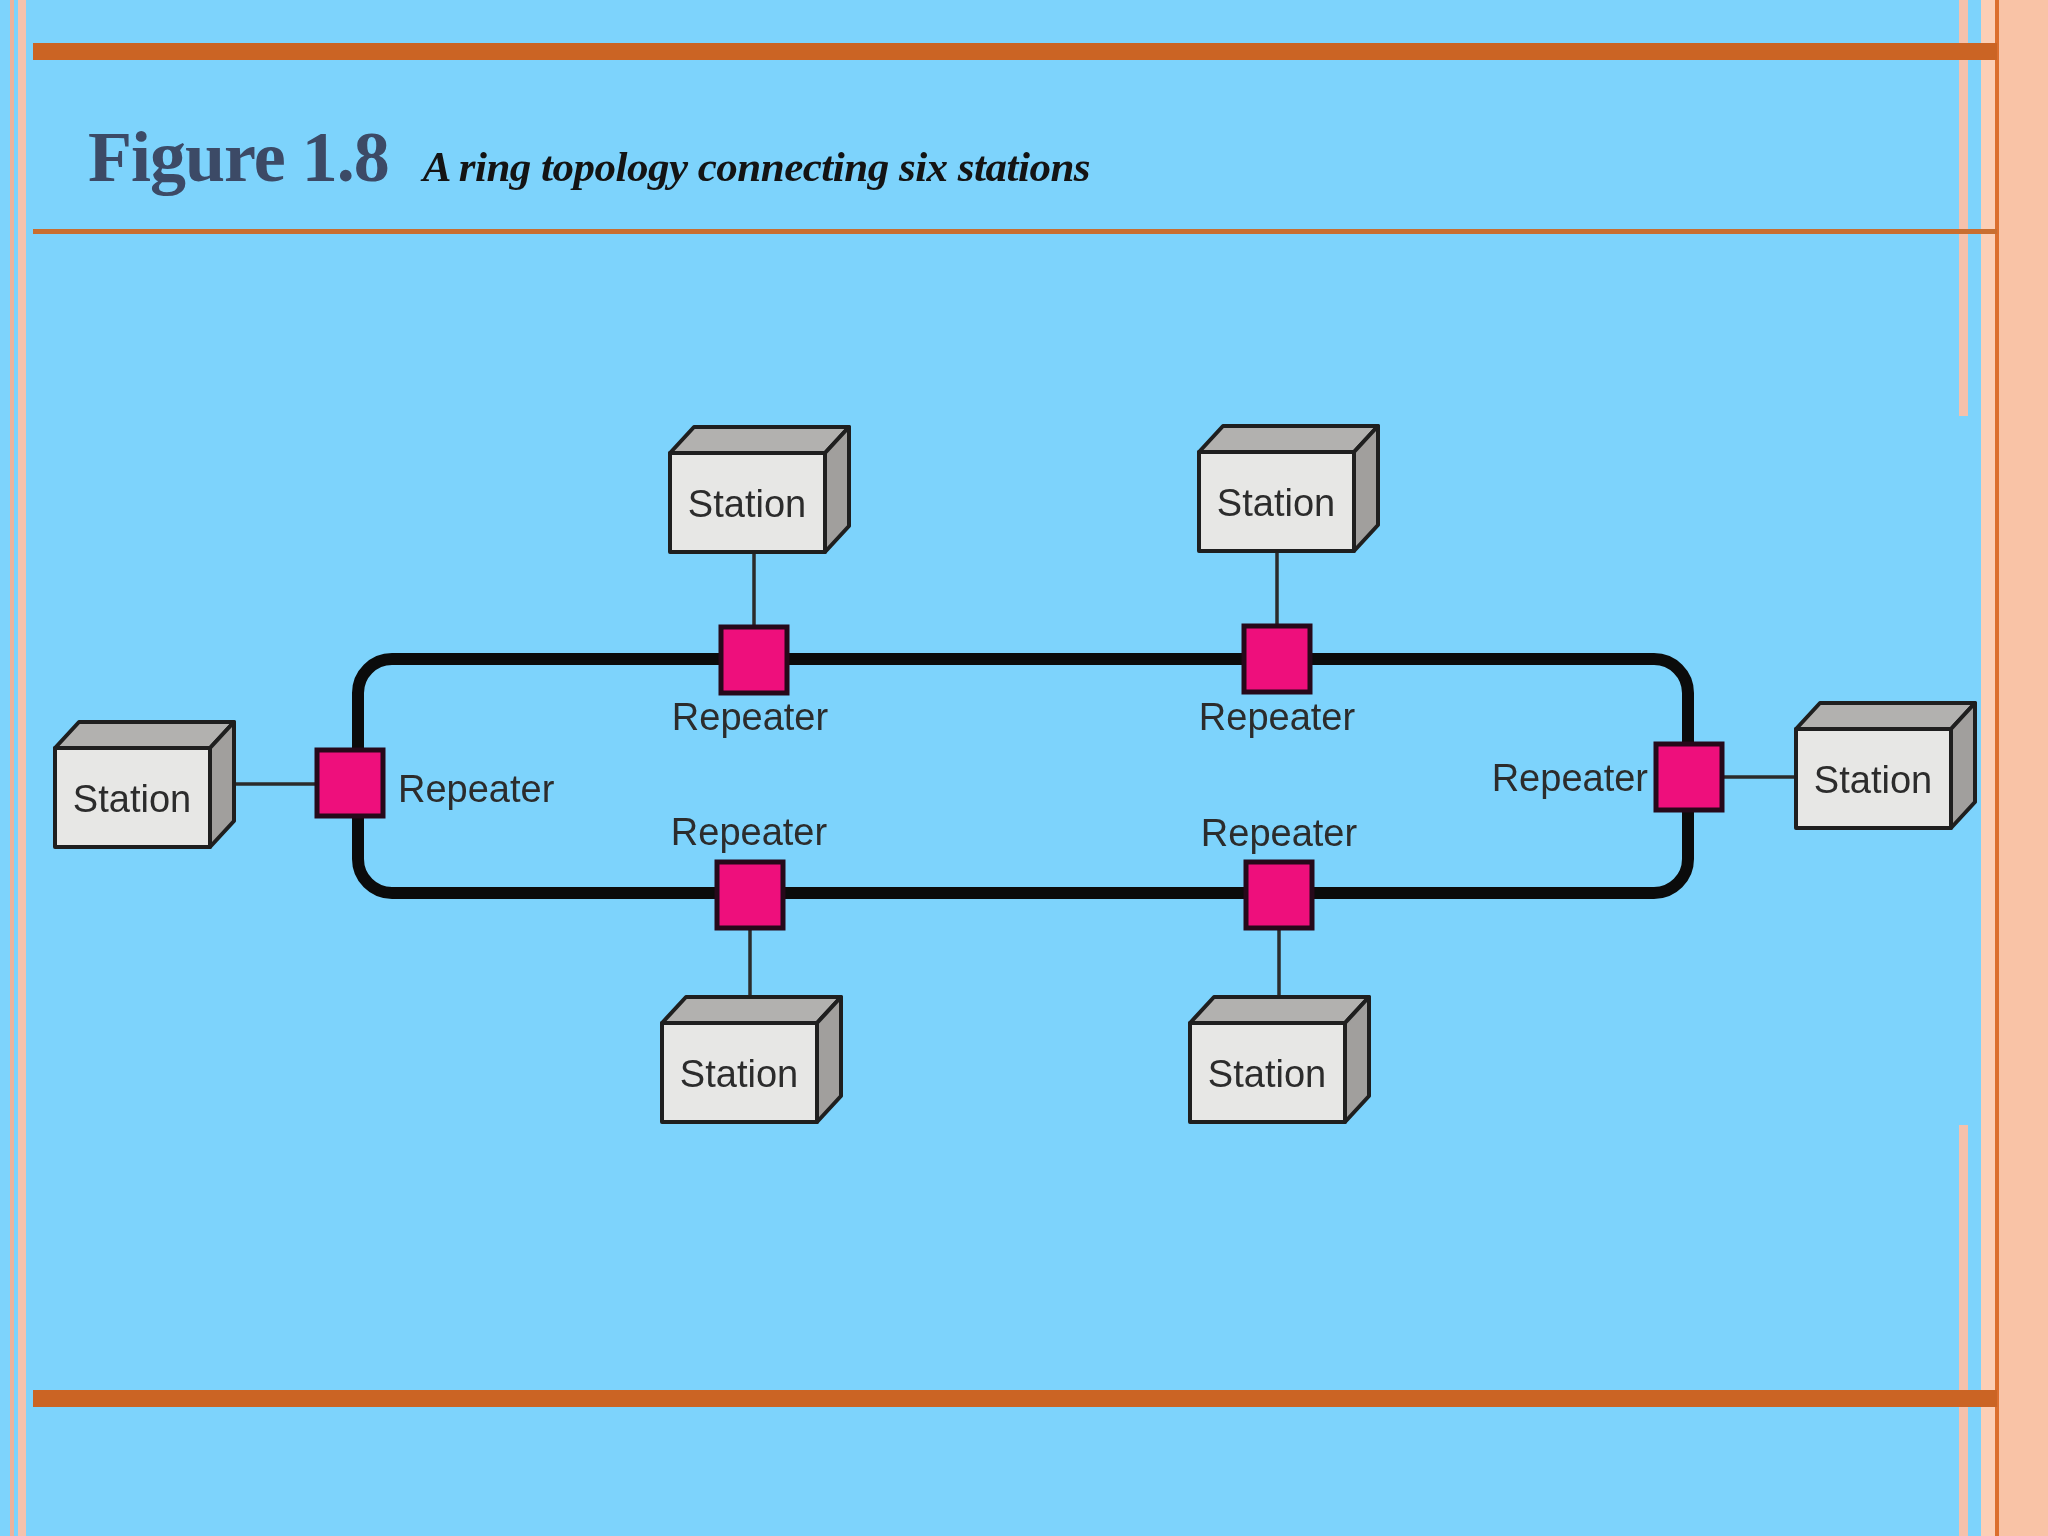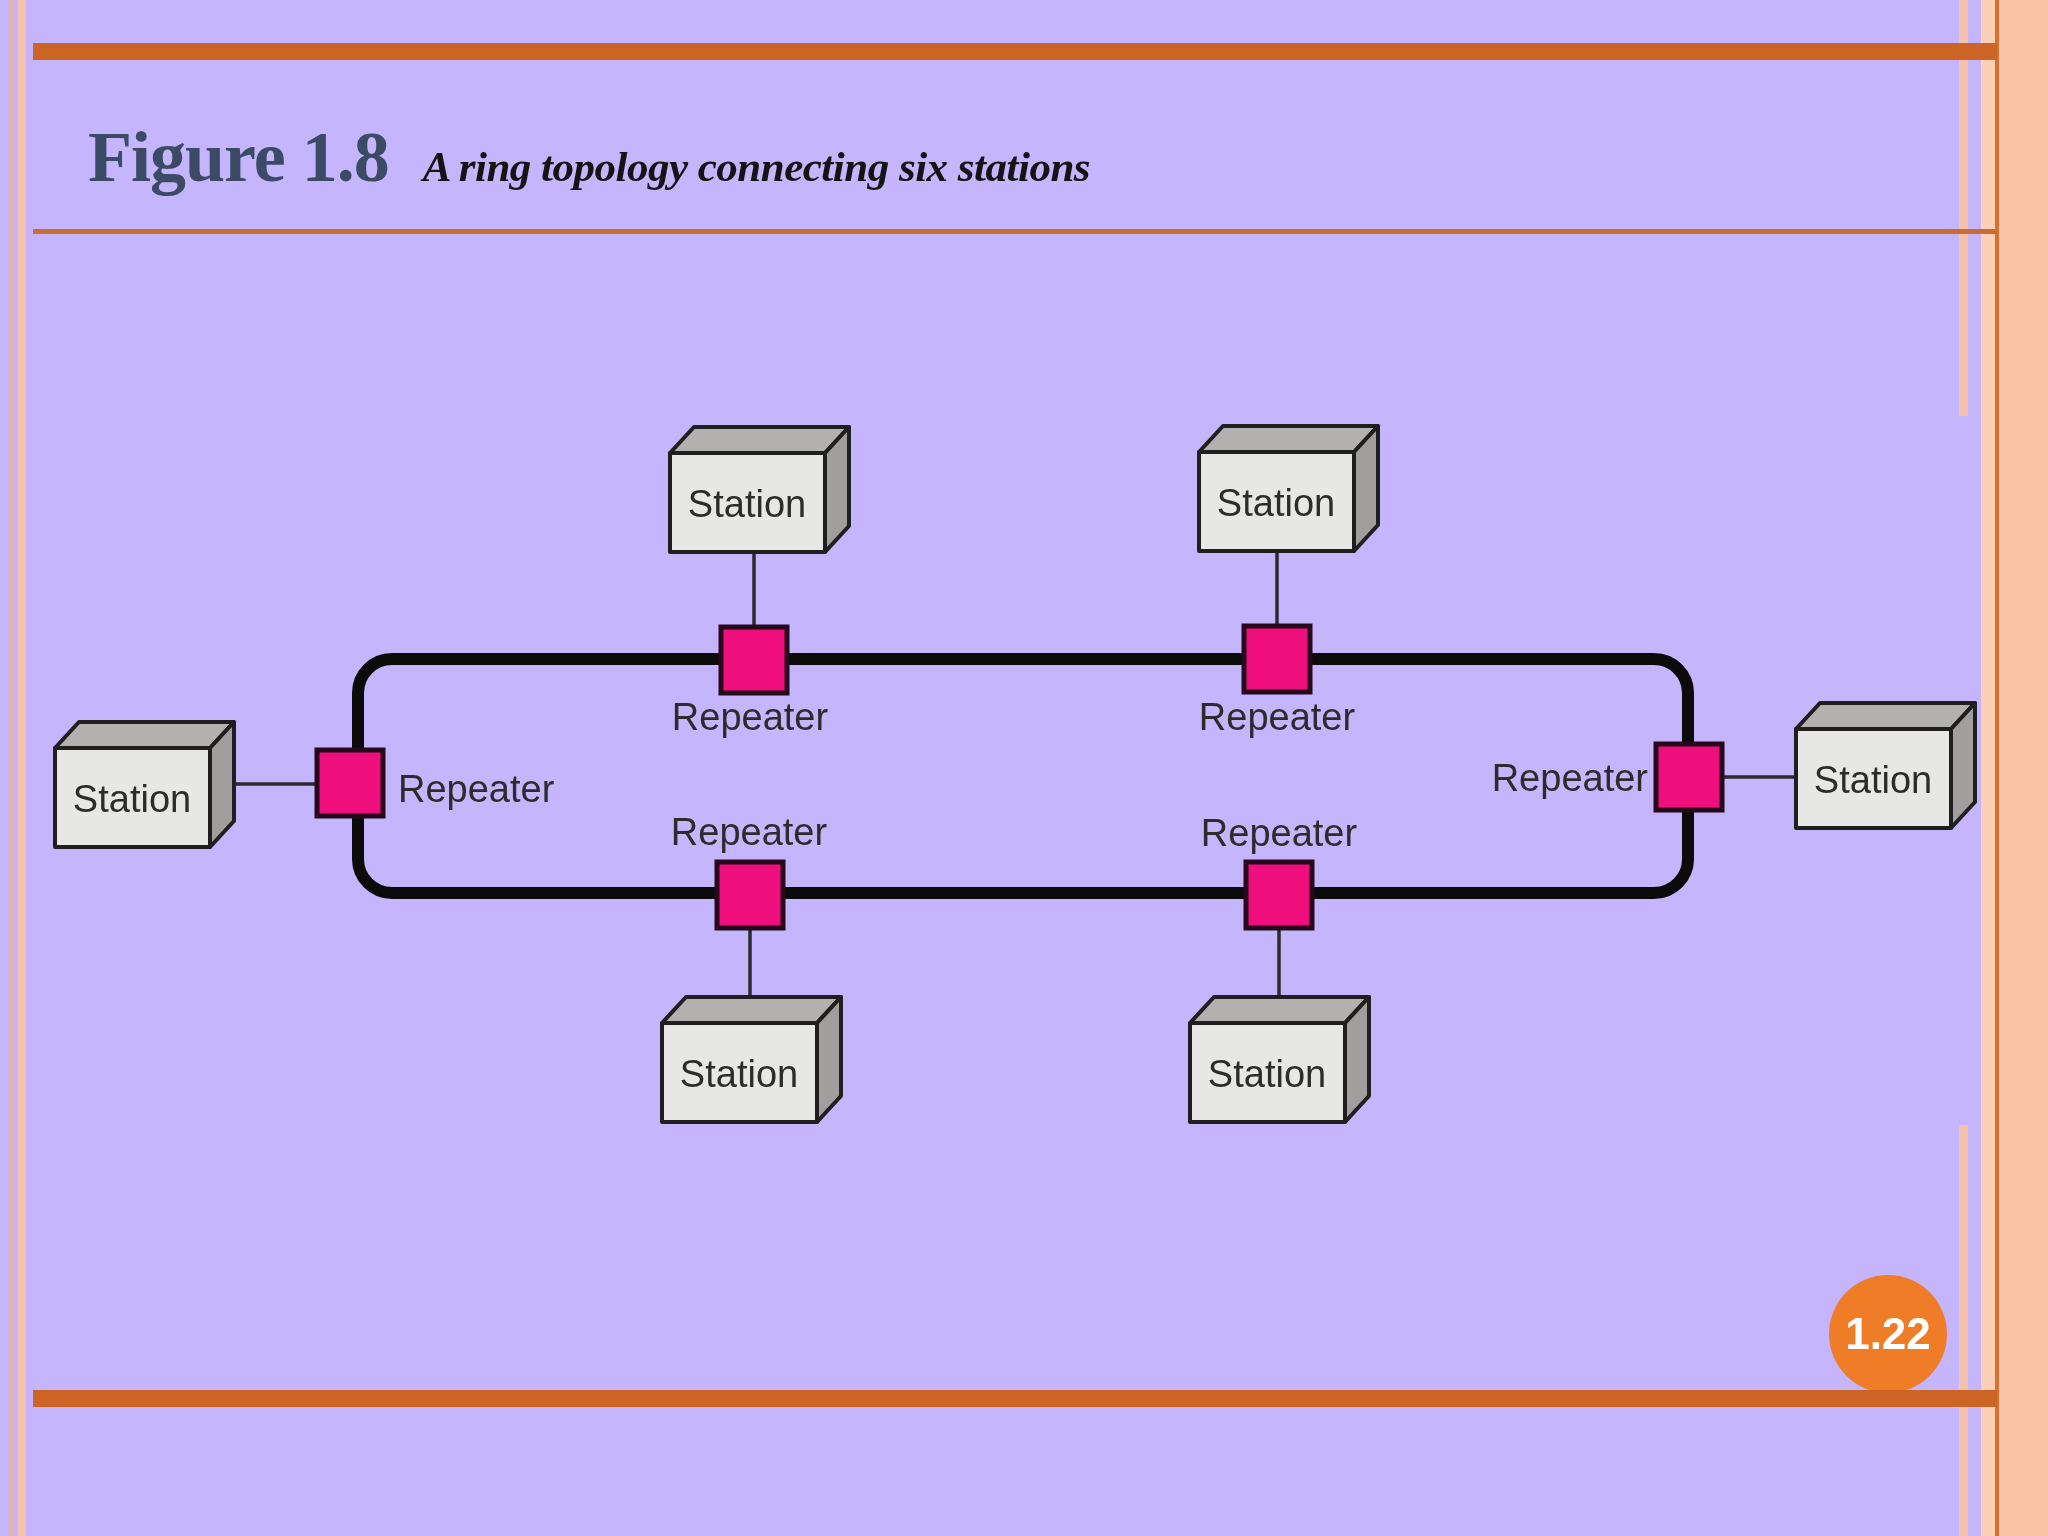--- a/index.html
+++ b/index.html
@@ -1,18 +1,18 @@
 <!DOCTYPE html>
 <html><head>
 <meta charset="utf-8">
 <style>
   html,body { margin:0; padding:0; background:#ffffff; }
   .slide {
     position:relative; width:2048px; height:1536px;
-    background:#c4b5fd; overflow:hidden;
+    background:#7dd3fc; overflow:hidden;
     font-family:"Liberation Sans", sans-serif;
   }
   .abs { position:absolute; }
 
   
   .stripe { position:absolute; top:0; bottom:0; }
   .stripe-l1 { left:10px; width:4px;  background:#edb29c; }
   .stripe-l2 { left:18px; width:8px;  background:#f5c2ad; }
   .stripe-r  { left:1959px; width:9px; background:#f6c1ab; position:absolute; }
   .stripe-r.top { top:0; height:416px; }
@@ -67,23 +67,20 @@
 
   <div class="bar top"></div>
   <div class="title-rule"></div>
   <div class="bar bottom"></div>
 
   <div class="title-row">
     <span class="fig-label">Figure 1.8</span>
     <span class="fig-caption">A ring topology connecting six stations</span>
   </div>
 
-  <div class="badge">
-    <span>1.22</span>
-  </div>
 
   <svg class="diagram" width="2048" height="1536" viewBox="0 0 2048 1536">
 
     <rect class="ring" x="358" y="659" width="1330" height="234" rx="34" ry="34"></rect>
 
     <path class="connector" d="M222 784 H330"></path>
     <path class="connector" d="M754 552 V640"></path>
     <path class="connector" d="M1277 551 V640"></path>
     <path class="connector" d="M1722 777 H1796"></path>
     <path class="connector" d="M750 892 V1016"></path>

